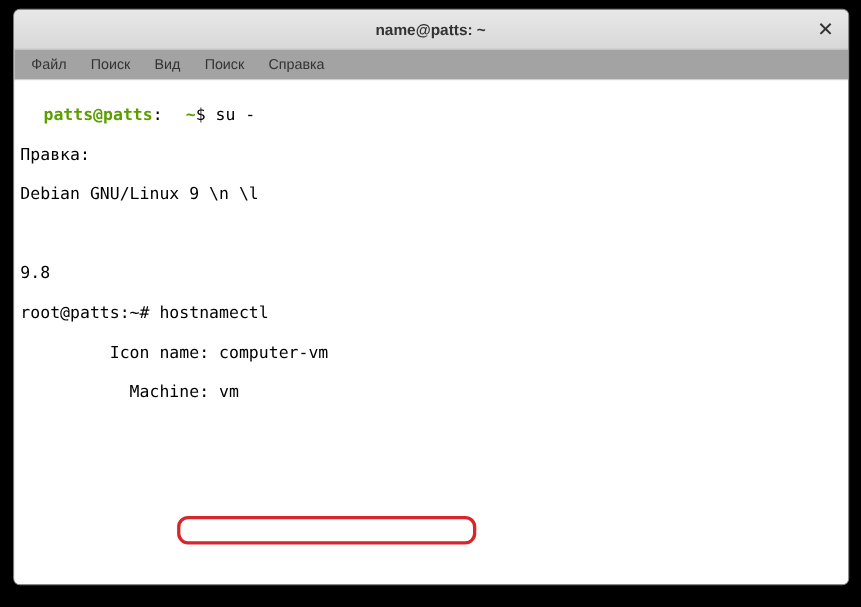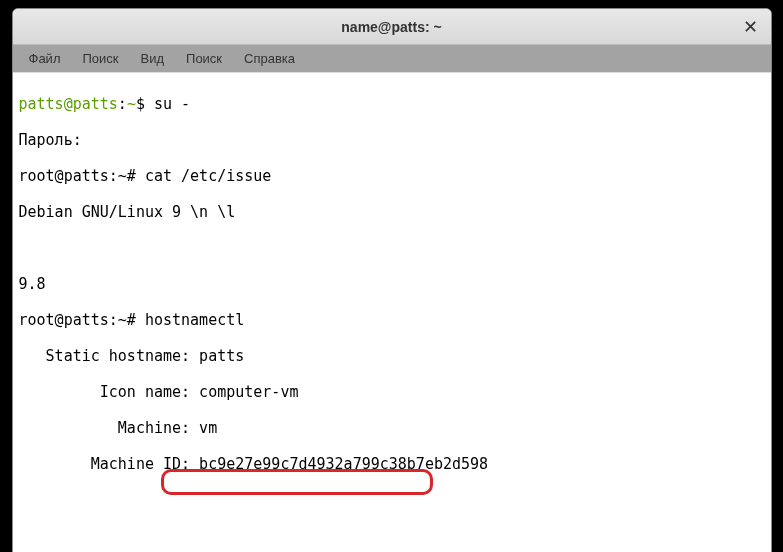--- a/index.html
+++ b/index.html
@@ -65,21 +65,21 @@
   background: #fff;
   padding: 4px 6px;
   font-family: "DejaVu Sans Mono", "Courier New", monospace;
   font-size: 15px;
   line-height: 18px;
   color: #000;
   min-height: 450px;
   white-space: pre;
   position: relative;
 }
-.green { color: #5a9e00; font-weight: normal; }
+.green { color: #5a9e00; font-weight: bold; margin-left: 21px; }
 .highlight-box {
   position: absolute;
   border: 3px solid #d9262b;
   border-radius: 10px;
   pointer-events: none;
 }
 .line { display: block; }
 </style>
 </head>
 <body>
@@ -94,30 +94,27 @@
   <div class="menubar">
     <span class="menu-item">Файл</span>
     <span class="menu-item">Поиск</span>
     <span class="menu-item">Вид</span>
     <span class="menu-item">Поиск</span>
     <span class="menu-item">Справка</span>
   </div>
 
   <div class="terminal">
 <span class="line"><span class="green">patts@patts</span><span>:</span><span class="green">~</span><span>$ </span><span>su -</span></span>
-<span class="line">Пароль:</span>
-<span class="line"><span>root@patts:~# </span><span>cat /etc/issue</span></span>
+<span class="line">Правка:</span>
 <span class="line">Debian GNU/Linux 9 \n \l</span>
 <span class="line"> </span>
 <span class="line">9.8</span>
 <span class="line"><span>root@patts:~# </span><span>hostnamectl</span></span>
-<span class="line">   Static hostname: patts</span>
 <span class="line">         Icon name: computer-vm</span>
 <span class="line">           Machine: vm</span>
-<span class="line">        Machine ID: bc9e27e99c7d4932a799c38b7eb2d598</span>
 
 
 
 
 
 
     <div class="highlight-box" style="left:148px;top:396px;width:272px;height:26px;"></div>
   </div>
 
 </div>

